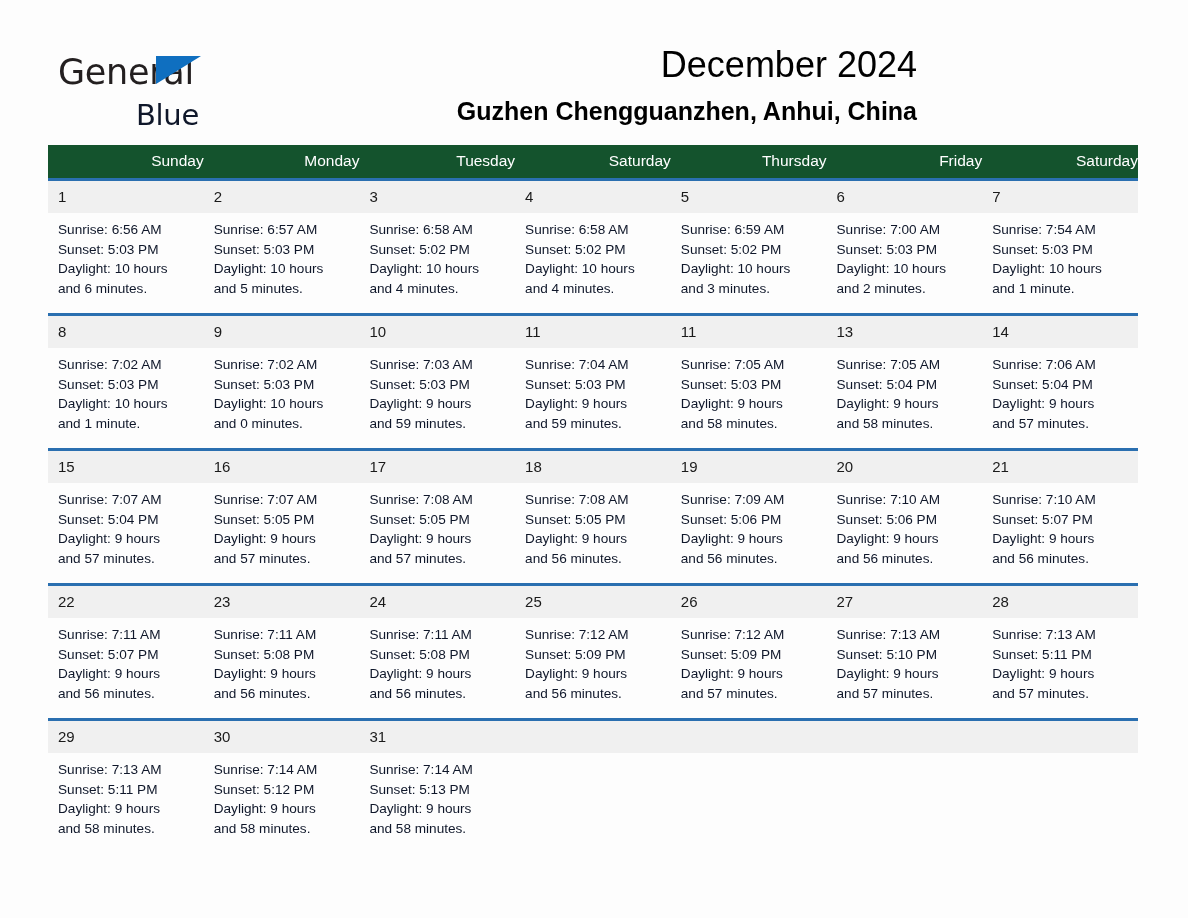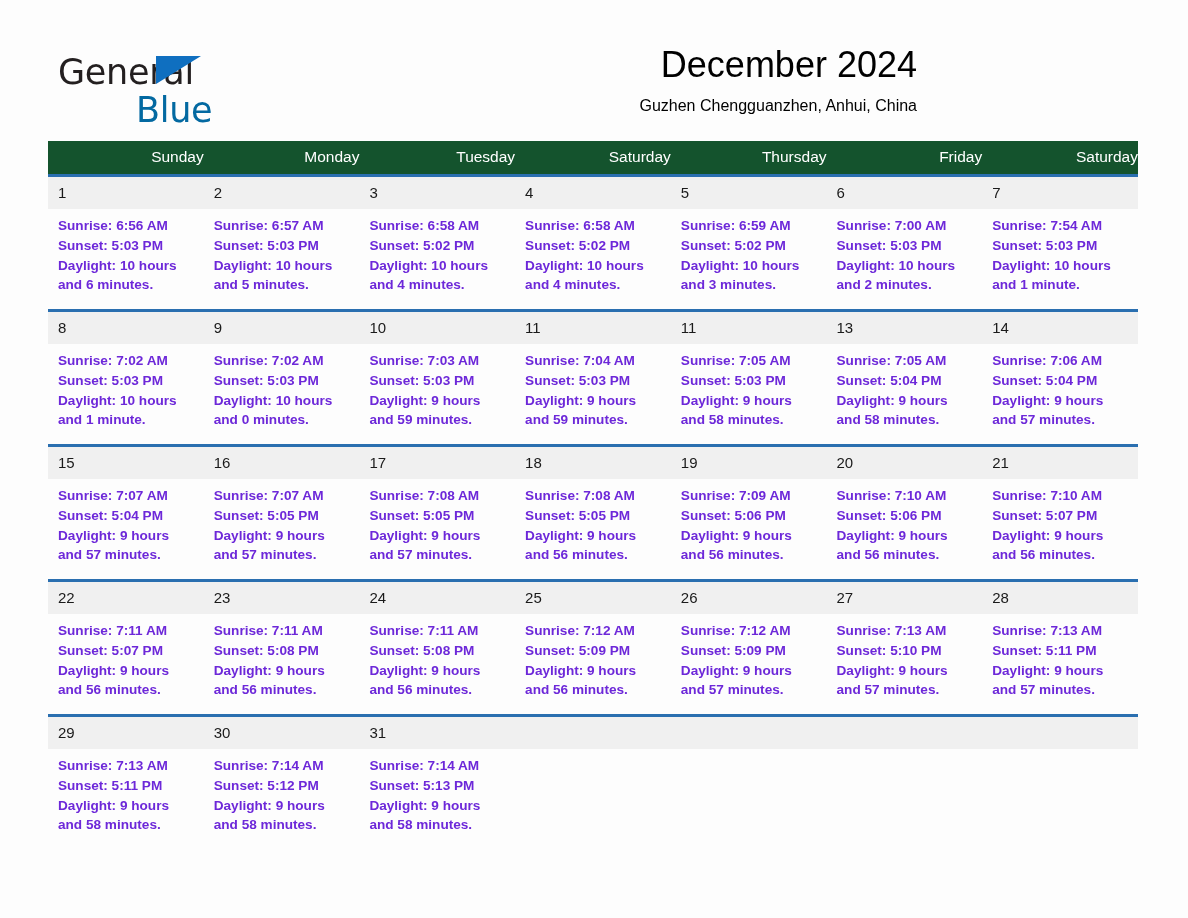--- a/index.html
+++ b/index.html
@@ -50,43 +50,43 @@
     left: 98px;
     top: 12px;
     width: 0;
     height: 0;
     border-left: 45px solid #0f6fc0;
     border-bottom: 28px solid transparent;
   }
   .brand-blue {
     position: absolute;
     left: 78px;
-    top: 46px;
-    font-size: 35px;
+    top: 54px;
+    font-size: 29px;
     letter-spacing: -0.3px;
-    color: #0369a1;
+    color: #0f172a;
     font-family: "DejaVu Sans", sans-serif;
     font-weight: 400;
   }
   .titles {
     text-align: right;
     flex: 1 1 auto;
     padding-top: 2px;
   }
   .month-title {
     font-size: 36px;
     font-weight: 400;
     line-height: 1.05;
     color: #000;
     letter-spacing: 0px;
     white-space: nowrap;
   }
   .location-title {
-    font-size: 16px;
-    font-weight: 400;
+    font-size: 25px;
+    font-weight: 700;
     line-height: 1.2;
     margin-top: 12px;
     color: #000;
     white-space: nowrap;
   }
 
   
   .calendar {
     margin: 19px 50px 0 48px;
     width: 1090px;
@@ -124,22 +124,21 @@
     color: #1a1a1a;
     min-height: 15px;
   }
   .daynum.empty {
     color: transparent;
   }
   .info {
     padding: 7px 8px 0 10px;
     font-size: 13.6px;
     line-height: 19.8px;
-    color: #6d28d9;
-    font-weight: bold;
+    color: #0f172a;
   }
   .info div { white-space: nowrap; }
 </style>
 </head>
 <body>
 
 <div class="page">
 
   <div class="top">
     <div class="brand">

